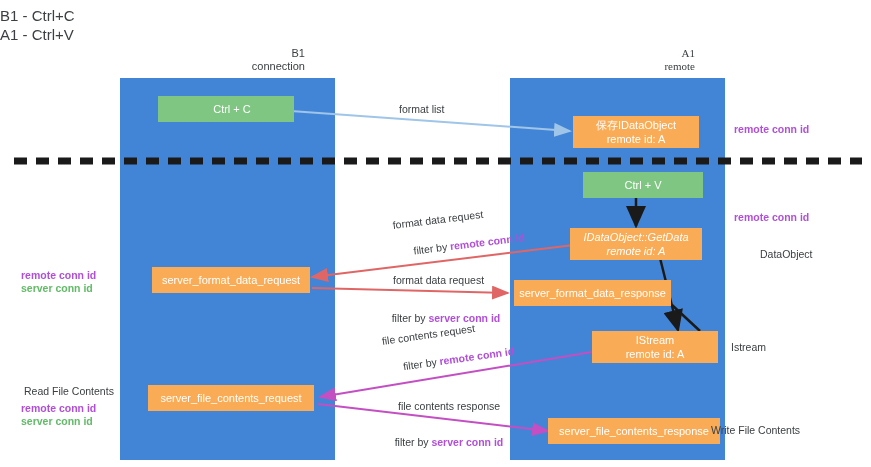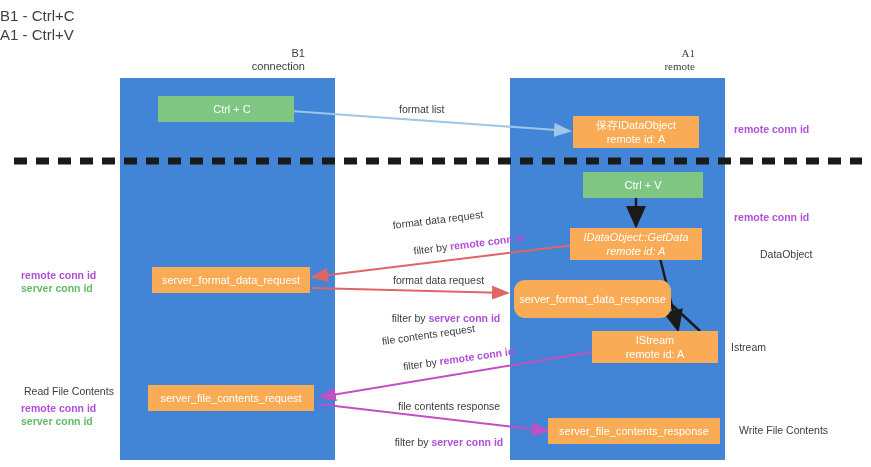--- a/index.html
+++ b/index.html
@@ -143,21 +143,21 @@
   <div class="box orange" style="left:152px; top:267px; width:158px; height:26px;">server_format_data_request</div>
 
   <div class="box orange" style="left:573px; top:116px; width:126px; height:32px;">保存IDataObject
 remote id: A</div>
 
   <div class="box green" style="left:576px; top:172px; width:120px; height:26px;margin-left:7px;">Ctrl + V</div>
 
   <div class="box orange" style="left:570px; top:228px; width:132px; height:32px;font-style:italic;">IDataObject::GetData
 remote id: A</div>
 
-  <div class="box orange" style="left:514px; top:280px; width:157px; height:38px;border-radius:11px;">server_format_data_response</div>
+  <div class="box orange" style="left:514px; top:280px; width:157px; height:26px;">server_format_data_response</div>
 
   <div class="box orange" style="left:592px; top:331px; width:126px; height:32px;">IStream
 remote id: A</div>
 
   <div class="box orange" style="left:548px; top:418px; width:172px; height:26px;">server_file_contents_response</div>
 
   <div class="anno" style="left:399px; top:103px;text-align:right;">format list</div>
 
   <div style="position:absolute; left:392px; top:219px; transform:rotate(-7deg); transform-origin:left top;">
     <div class="anno" style="position:relative; left:0; top:0;">format data request</div>
@@ -180,21 +180,21 @@
 
   <div class="anno" style="left:398px; top:400px;">file contents response</div>
   <div class="anno" style="left:383px; top:423px;">
     <span>filter by </span><span class="kw-purple">server conn id</span>
   </div>
 
   <div class="anno purple" style="left:734px; top:123px;">remote conn id</div>
   <div class="anno purple" style="left:734px; top:211px;">remote conn id</div>
   <div class="anno" style="left:731px; top:248px;padding-left:29px;">DataObject</div>
   <div class="anno" style="left:731px; top:341px;">Istream</div>
-  <div class="anno" style="left:739px; top:424px;text-align:center;">Write File Contents</div>
+  <div class="anno" style="left:711px; top:424px;text-align:center;">Write File Contents</div>
 
   <div class="anno purple" style="left:21px; top:269px;">remote conn id</div>
   <div class="anno green" style="left:21px; top:282px;">server conn id</div>
 
   <div class="anno" style="left:24px; top:385px;text-align:right;">Read File Contents</div>
   <div class="anno purple" style="left:21px; top:402px;">remote conn id</div>
   <div class="anno green" style="left:21px; top:415px;">server conn id</div>
 
 </div>
 

